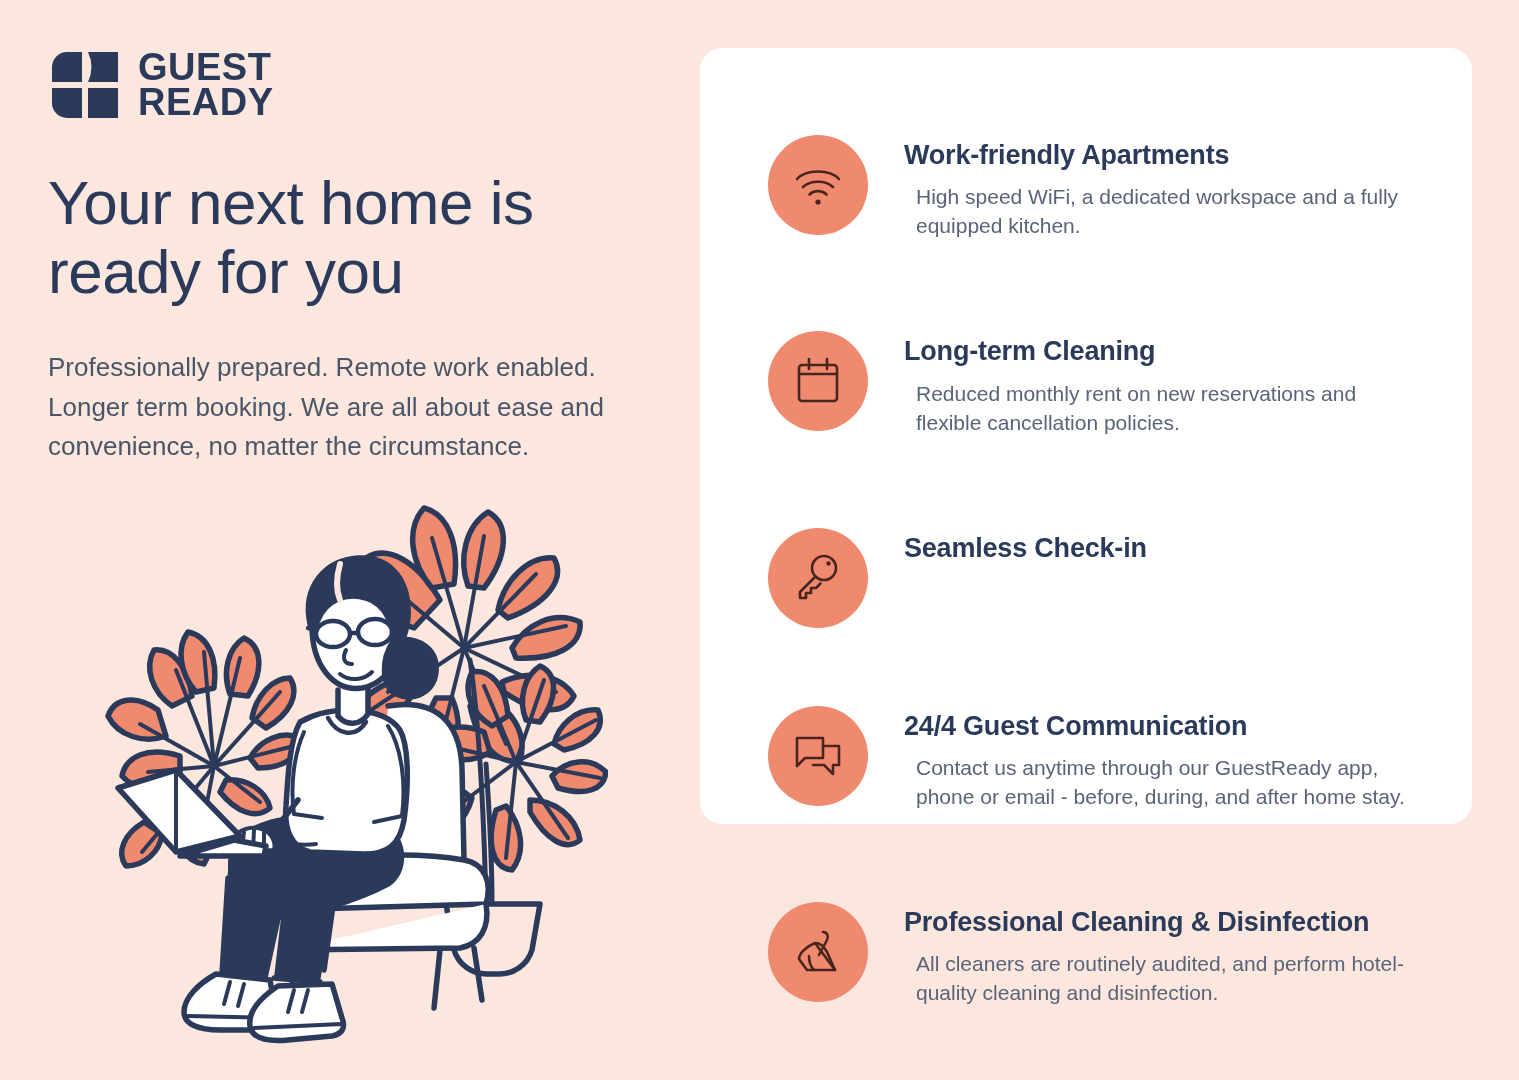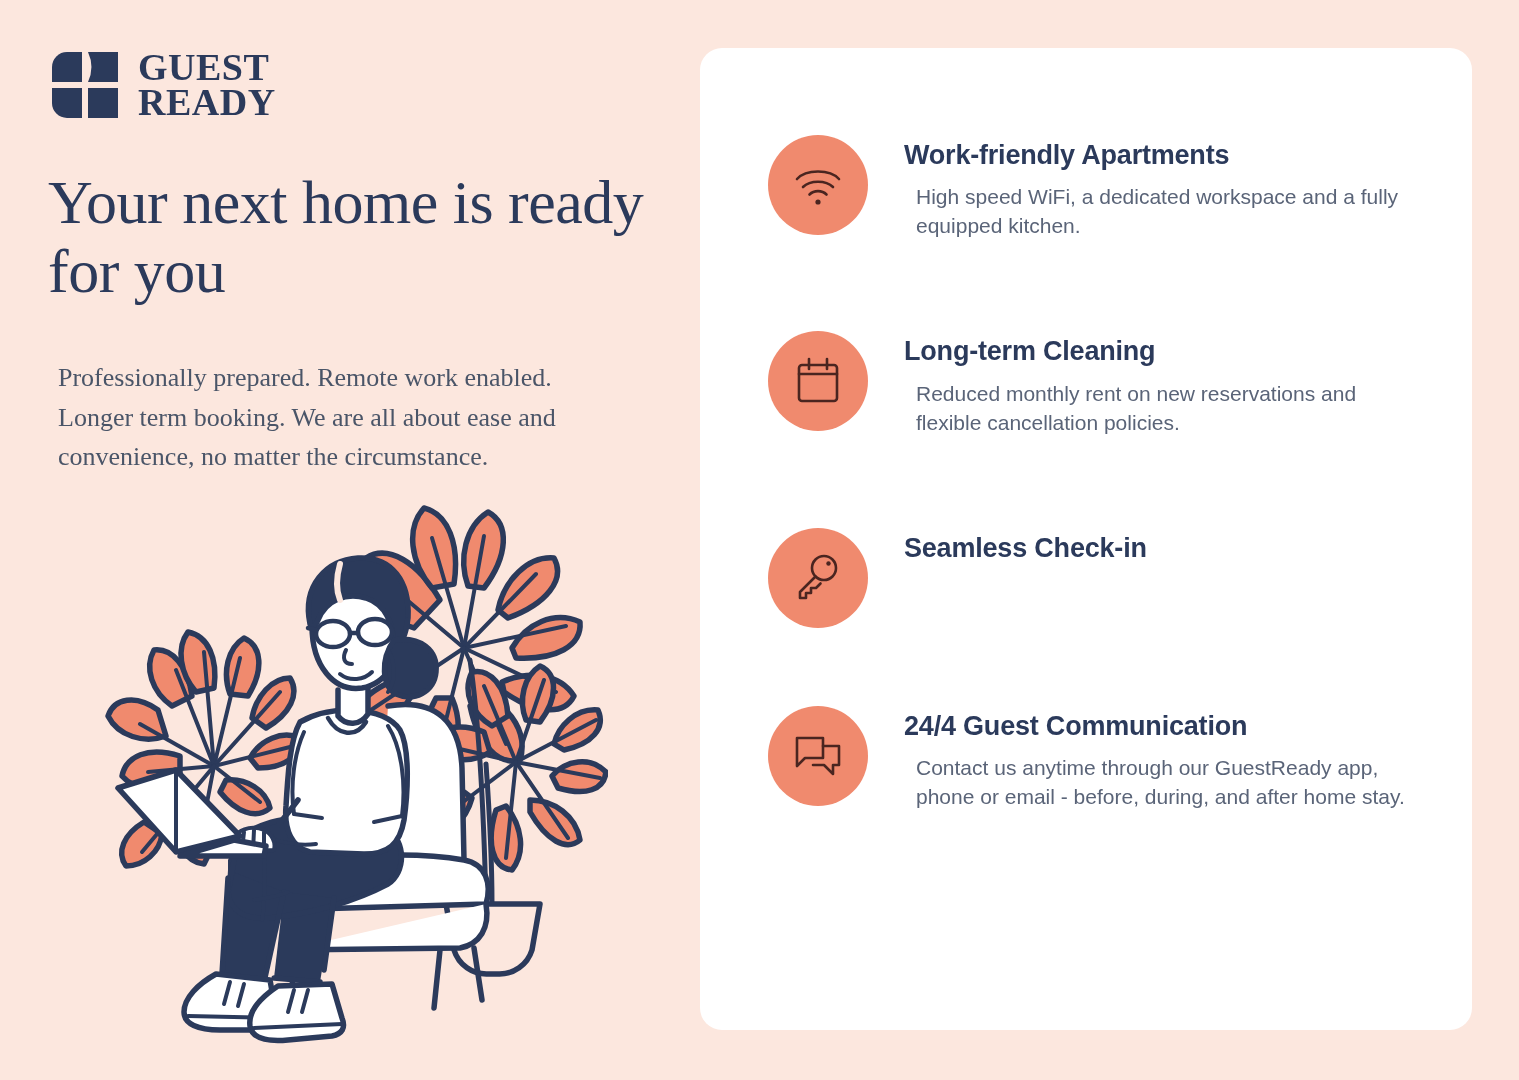--- a/index.html
+++ b/index.html
@@ -14,21 +14,20 @@
     overflow: hidden;
     position: relative;
   }
 
   
   #left-panel {
     position: absolute;
     left: 0; top: 0;
     width: 787px;
     height: 1080px;
-    font-family: Liberation Serif, serif;
   }
 
   #logo-block {
     position: absolute;
     left: 48px;
     top: 48px;
     display: flex;
     align-items: center;
     gap: 16px;
   }
@@ -56,38 +55,38 @@
   }
 
   #subheadline {
     position: absolute;
     left: 48px;
     top: 348px;
     width: 575px;
     font-size: 26px;
     line-height: 1.52;
     color: #4A5568;
-    margin: 10px;
+    margin: 0;
   }
 
   #illustration {
     position: absolute;
     left: 88px;
     top: 500px;
     width: 520px;
     height: 560px;
   }
 
   
   #feature-card {
     position: absolute;
     left: 700px;
     top: 48px;
     width: 772px;
-    height: 982px;
+    height: 776px;
     background: #FFFFFF;
     border-radius: 22px;
   }
 
   #feature-list {
     position: absolute;
     left: 68px;
     top: 87px;
     width: 660px;
     display: flex;
@@ -394,15 +393,31 @@
             <path d="M30 13 L46 13 L46 32 L40 32 L40 41 L31 32 L20 32"></path>
           </g>
         </svg>
       </div>
       <div class="feature-text">
         <p class="feature-title">24/4 Guest Communication</p>
         <p class="feature-desc">Contact us anytime through our GuestReady app, phone or email - before, during, and after home stay.</p>
       </div>
     </div>
 
+    <div class="feature-item">
+      <div class="feature-icon-circle">
+        <svg width="50" height="48" viewBox="0 0 50 48">
+          <g fill="none" stroke="#4A2520" stroke-width="2.6" stroke-linecap="round" stroke-linejoin="round">
+            <path d="M30 4 C34 4 36 8 34 12 L26 27"></path>
+            <path d="M22 15 C12 19 6 26 6 31 L14 42 L42 42 L34 24 C31 18 27 15 22 15 Z"></path>
+            <path d="M22 15 L42 42"></path>
+            <path d="M16 28 C16 33 18 39 21 42"></path>
+          </g>
+        </svg>
+      </div>
+      <div class="feature-text">
+        <p class="feature-title">Professional Cleaning &amp; Disinfection</p>
+        <p class="feature-desc">All cleaners are routinely audited, and perform hotel-quality cleaning and disinfection.</p>
+      </div>
+    </div>
 
   </div>
 </div>
 
 </body></html>

